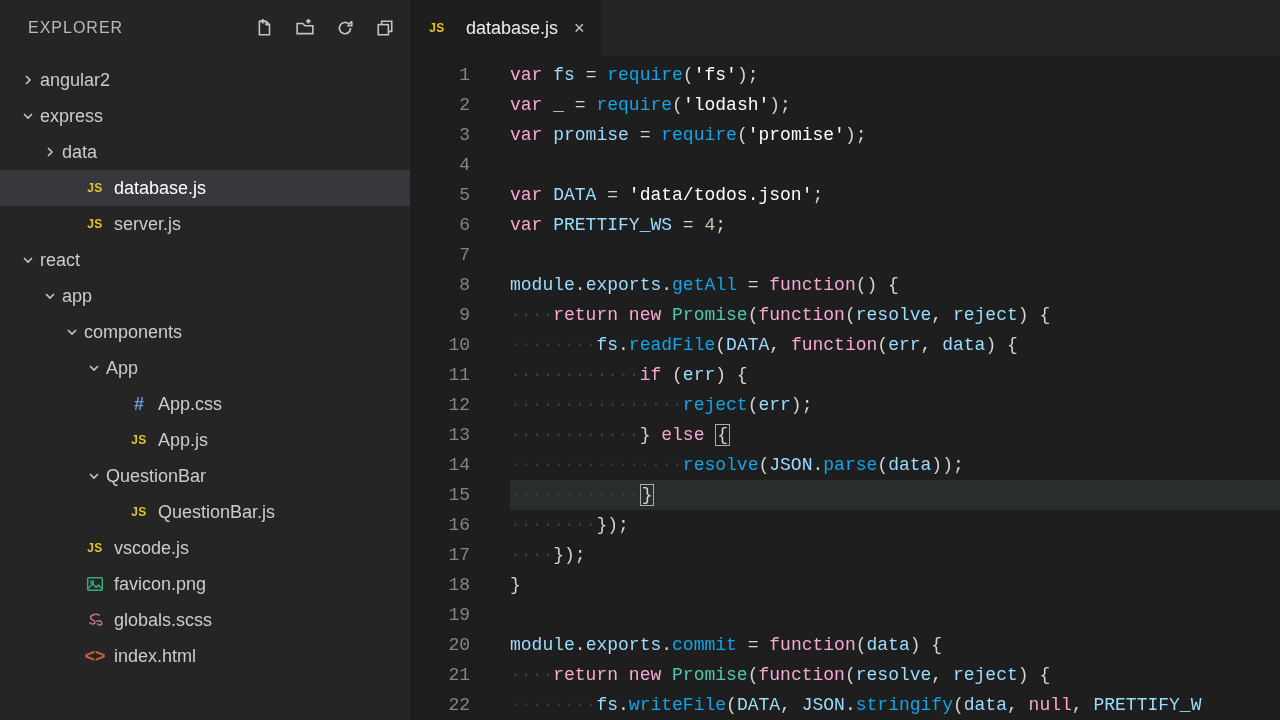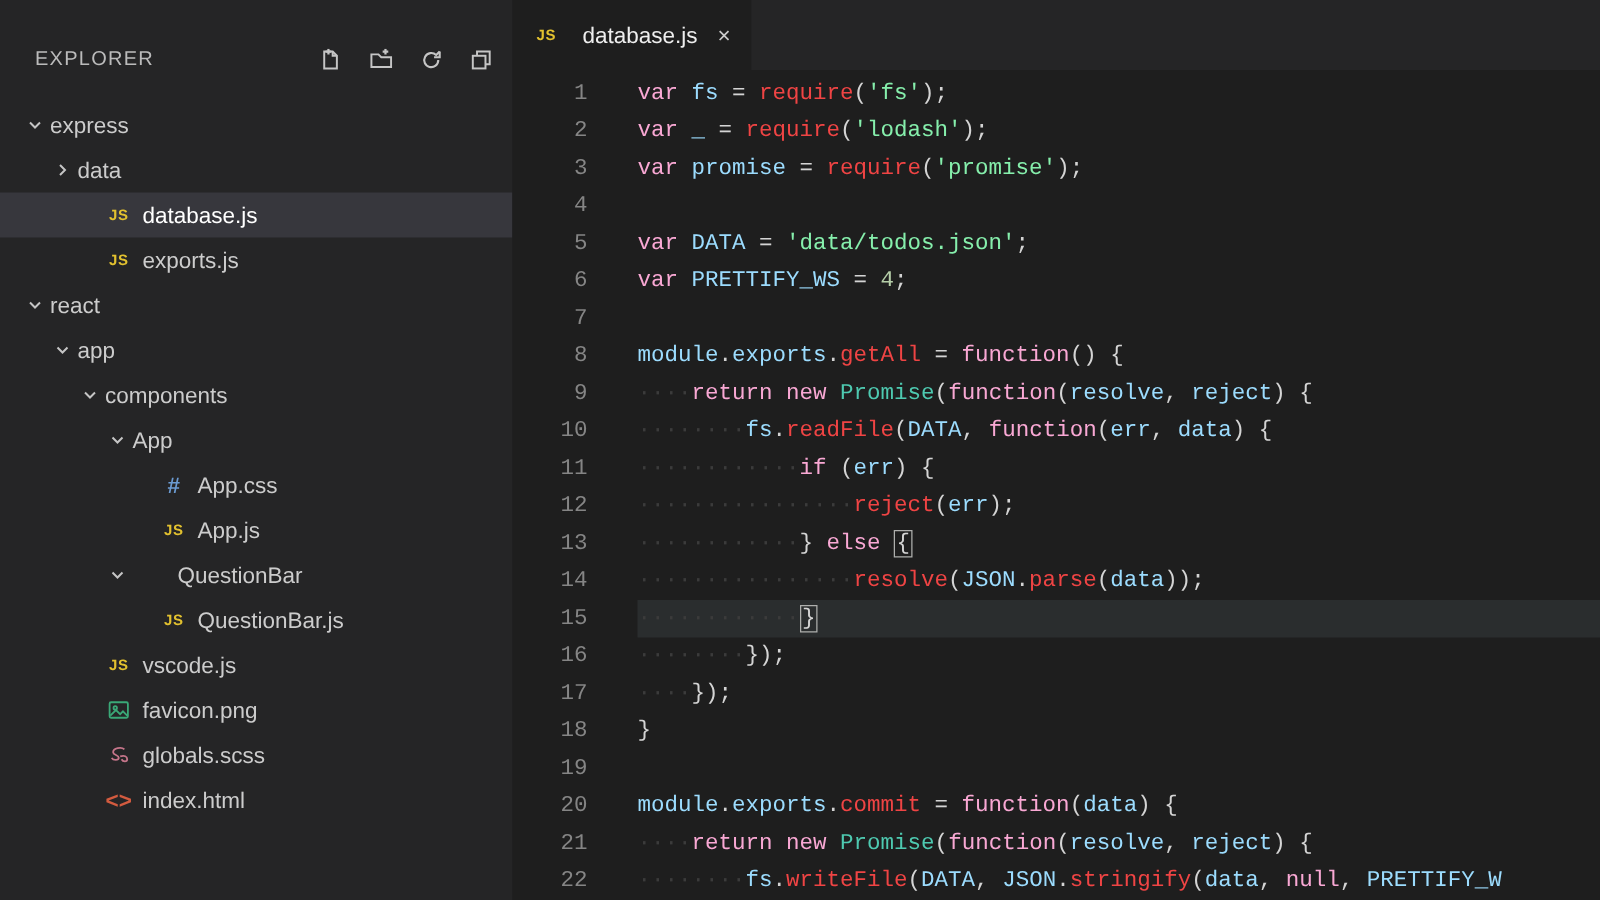--- a/index.html
+++ b/index.html
@@ -22,21 +22,20 @@
   }
   .sidebar-header {
     height: 56px;
     display: flex;
     align-items: center;
     justify-content: space-between;
     padding: 0 16px 0 28px;
     letter-spacing: 1px;
     color: #bbb;
     font-size: 16px;
-    margin-top: 20px;
   }
   .sidebar-actions { display: flex; gap: 22px; align-items: center; }
   .sidebar-actions .ico { width: 18px; height: 18px; color: #c5c5c5; cursor: pointer; }
   .tree { flex: 1; overflow: hidden; padding-top: 6px; }
   .tree-row {
     display: flex;
     align-items: center;
     height: 36px;
     padding-right: 8px;
     color: #ccc;
@@ -98,24 +97,24 @@
     flex: 1;
     padding: 4px 0 0 20px;
     white-space: pre;
     color: #d4d4d4;
     overflow: hidden;
   }
   .code .ln { height: 30px; display: block; }
   .code .ln.hl { background: #2a2d2e; }
   
   .k   { color: #f9a8d4; }   
-  .fn  { color: #ef4444; text-align: right; }   
+  .fn  { color: #0ea5e9; text-align: right; }   
   .id  { color: #9cdcfe; }   
   .ty  { color: #4ec9b0; }   
-  .str { color: #86efac; }   
+  .str { color: #ffffff; }   
   .num { color: #b5cea8; }   
   .p   { color: #d4d4d4; }   
   .ws  { color: #3b3b3b; }   
   .cursor-box {
     border: 1px solid #aeafad;
     padding: 0 1px;
   }
 </style>
 </head>
 <body>
@@ -148,20 +147,28 @@
             <rect x="2" y="5" width="9" height="9"></rect>
             <path d="M5 5V2h9v9h-3"></path>
           </svg>
       </span>
     </div>
   </div>
   <div class="tree" id="tree">
       <div class="tree-row" style="padding-left: 20px;">
         <span class="tw">
           <svg width="10" height="10" viewBox="0 0 10 10">
+            <path d="M3 1l4 4-4 4" fill="none" stroke="currentColor" stroke-width="1.6"></path>
+          </svg>
+        </span>
+        <span class="lbl">angular2</span>
+      </div>
+      <div class="tree-row" style="padding-left: 20px;">
+        <span class="tw">
+          <svg width="10" height="10" viewBox="0 0 10 10">
             <path d="M1 3l4 4 4-4" fill="none" stroke="currentColor" stroke-width="1.6"></path>
           </svg>
         </span>
         <span class="lbl">express</span>
       </div>
       <div class="tree-row" style="padding-left: 42px;">
         <span class="tw">
           <svg width="10" height="10" viewBox="0 0 10 10">
             <path d="M3 1l4 4-4 4" fill="none" stroke="currentColor" stroke-width="1.6"></path>
           </svg>
@@ -169,21 +176,21 @@
         <span class="lbl">data</span>
       </div>
       <div class="tree-row active" style="padding-left: 64px;">
         <span class="tw"></span>
         <span class="fi fi-js">JS</span>
         <span class="lbl">database.js</span>
       </div>
       <div class="tree-row" style="padding-left: 64px;">
         <span class="tw"></span>
         <span class="fi fi-js">JS</span>
-        <span class="lbl">exports.js</span>
+        <span class="lbl">server.js</span>
       </div>
       <div class="tree-row" style="padding-left: 20px;">
         <span class="tw">
           <svg width="10" height="10" viewBox="0 0 10 10">
             <path d="M1 3l4 4 4-4" fill="none" stroke="currentColor" stroke-width="1.6"></path>
           </svg>
         </span>
         <span class="lbl">react</span>
       </div>
       <div class="tree-row" style="padding-left: 42px;">
@@ -213,21 +220,21 @@
       <div class="tree-row" style="padding-left: 108px;">
         <span class="tw"></span>
         <span class="fi fi-hash">#</span>
         <span class="lbl">App.css</span>
       </div>
       <div class="tree-row" style="padding-left: 108px;">
         <span class="tw"></span>
         <span class="fi fi-js">JS</span>
         <span class="lbl">App.js</span>
       </div>
-      <div class="tree-row" style="padding-left: 86px; gap: 36px;">
+      <div class="tree-row" style="padding-left: 86px;">
         <span class="tw">
           <svg width="10" height="10" viewBox="0 0 10 10">
             <path d="M1 3l4 4 4-4" fill="none" stroke="currentColor" stroke-width="1.6"></path>
           </svg>
         </span>
         <span class="lbl">QuestionBar</span>
       </div>
       <div class="tree-row" style="padding-left: 108px;">
         <span class="tw"></span>
         <span class="fi fi-js">JS</span>

